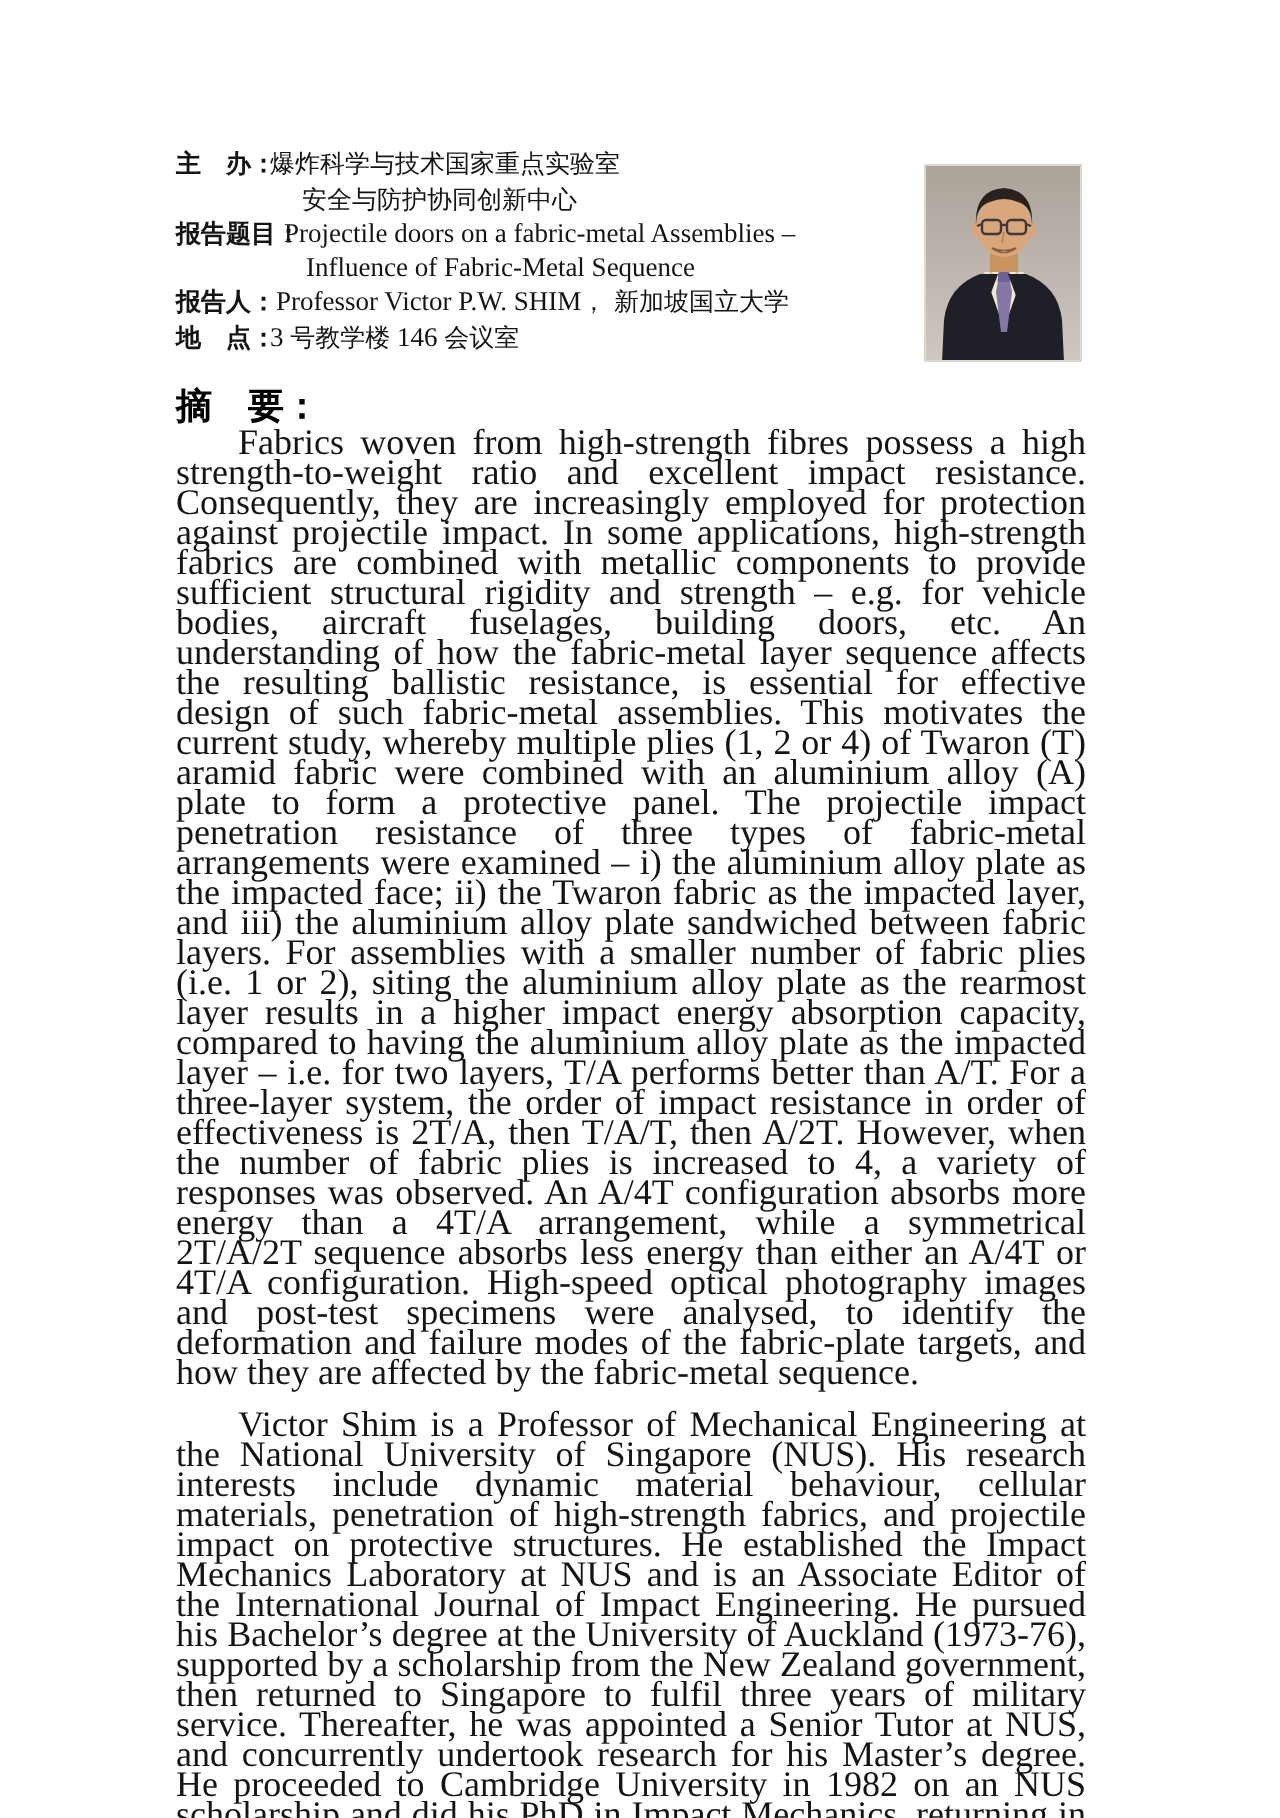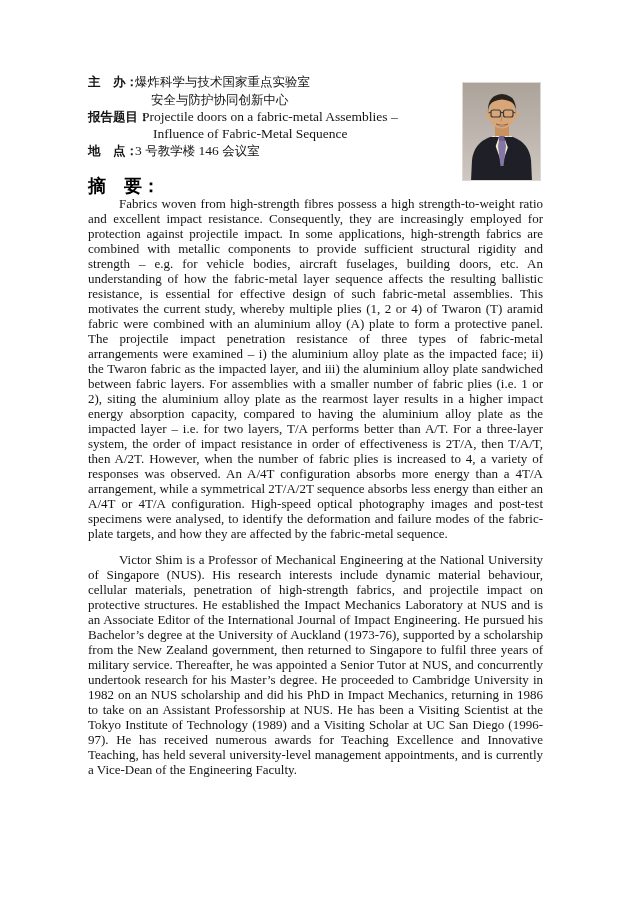--- a/index.html
+++ b/index.html
@@ -42,21 +42,21 @@
     font-family:"DejaVu Sans","Liberation Sans",sans-serif;
     font-weight:bold;
     font-size:18px;
     line-height:17px;
     color:#000;
   }
   .sec-abstract { margin-top:16px; }
   .sec-bio { margin-top:11px; }
   .para {
     margin:2px 12px 0 0;
-    font-size:13px;
+    font-size:18px;
     line-height:15px;
     text-align:justify;
     text-indent:31px;
   }
   
   .photo {
     position:absolute;
     left:462px; top:82px;
     width:79px; height:99px;
   }
@@ -74,20 +74,23 @@
         <span class="hlabel w47">主　办：</span><span class="hval"><span class="cjk">爆炸科学与技术国家重点实验室</span></span>
       </div>
       <div class="hrow ind47">
         <span class="hval"><span class="cjk">安全与防护协同创新中心</span></span>
       </div>
       <div class="hrow">
         <span class="hlabel w54">报告题目：</span><span class="hval"><span class="lat">Projectile doors on a fabric-metal Assemblies –</span></span>
       </div>
       <div class="hrow ind65">
         <span class="hval"><span class="lat">Influence of Fabric-Metal Sequence</span></span>
+      </div>
+      <div class="hrow">
+        <span class="hlabel w50">报告人：</span><span class="hval"><span class="lat">Professor Victor P.W. SHIM</span><span class="cjk">，</span><span class="cjk"> 新加坡国立大学</span></span>
       </div>
       <div class="hrow">
         <span class="hlabel w47">地　点：</span><span class="hval"><span class="lat">3 </span><span class="cjk">号教学楼</span><span class="lat"> 146 </span><span class="cjk">会议室</span></span>
       </div>
     </div>
 
     <div class="sec-abstract">
       <div class="heading">摘　要：</div>
       <p class="para">Fabrics woven from high-strength fibres possess a high strength-to-weight ratio and excellent impact resistance. Consequently, they are increasingly employed for protection against projectile impact. In some applications, high-strength fabrics are combined with metallic components to provide sufficient structural rigidity and strength – e.g. for vehicle bodies, aircraft fuselages, building doors, etc. An understanding of how the fabric-metal layer sequence affects the resulting ballistic resistance, is essential for effective design of such fabric-metal assemblies. This motivates the current study, whereby multiple plies (1, 2 or 4) of Twaron (T) aramid fabric were combined with an aluminium alloy (A) plate to form a protective panel. The projectile impact penetration resistance of three types of fabric-metal arrangements were examined – i) the aluminium alloy plate as the impacted face; ii) the Twaron fabric as the impacted layer, and iii) the aluminium alloy plate sandwiched between fabric layers. For assemblies with a smaller number of fabric plies (i.e. 1 or 2), siting the aluminium alloy plate as the rearmost layer results in a higher impact energy absorption capacity, compared to having the aluminium alloy plate as the impacted layer – i.e. for two layers, T/A performs better than A/T. For a three-layer system, the order of impact resistance in order of effectiveness is 2T/A, then T/A/T, then A/2T. However, when the number of fabric plies is increased to 4, a variety of responses was observed. An A/4T configuration absorbs more energy than a 4T/A arrangement, while a symmetrical 2T/A/2T sequence absorbs less energy than either an A/4T or 4T/A configuration. High-speed optical photography images and post-test specimens were analysed, to identify the deformation and failure modes of the fabric-plate targets, and how they are affected by the fabric-metal sequence.</p>
     </div>

